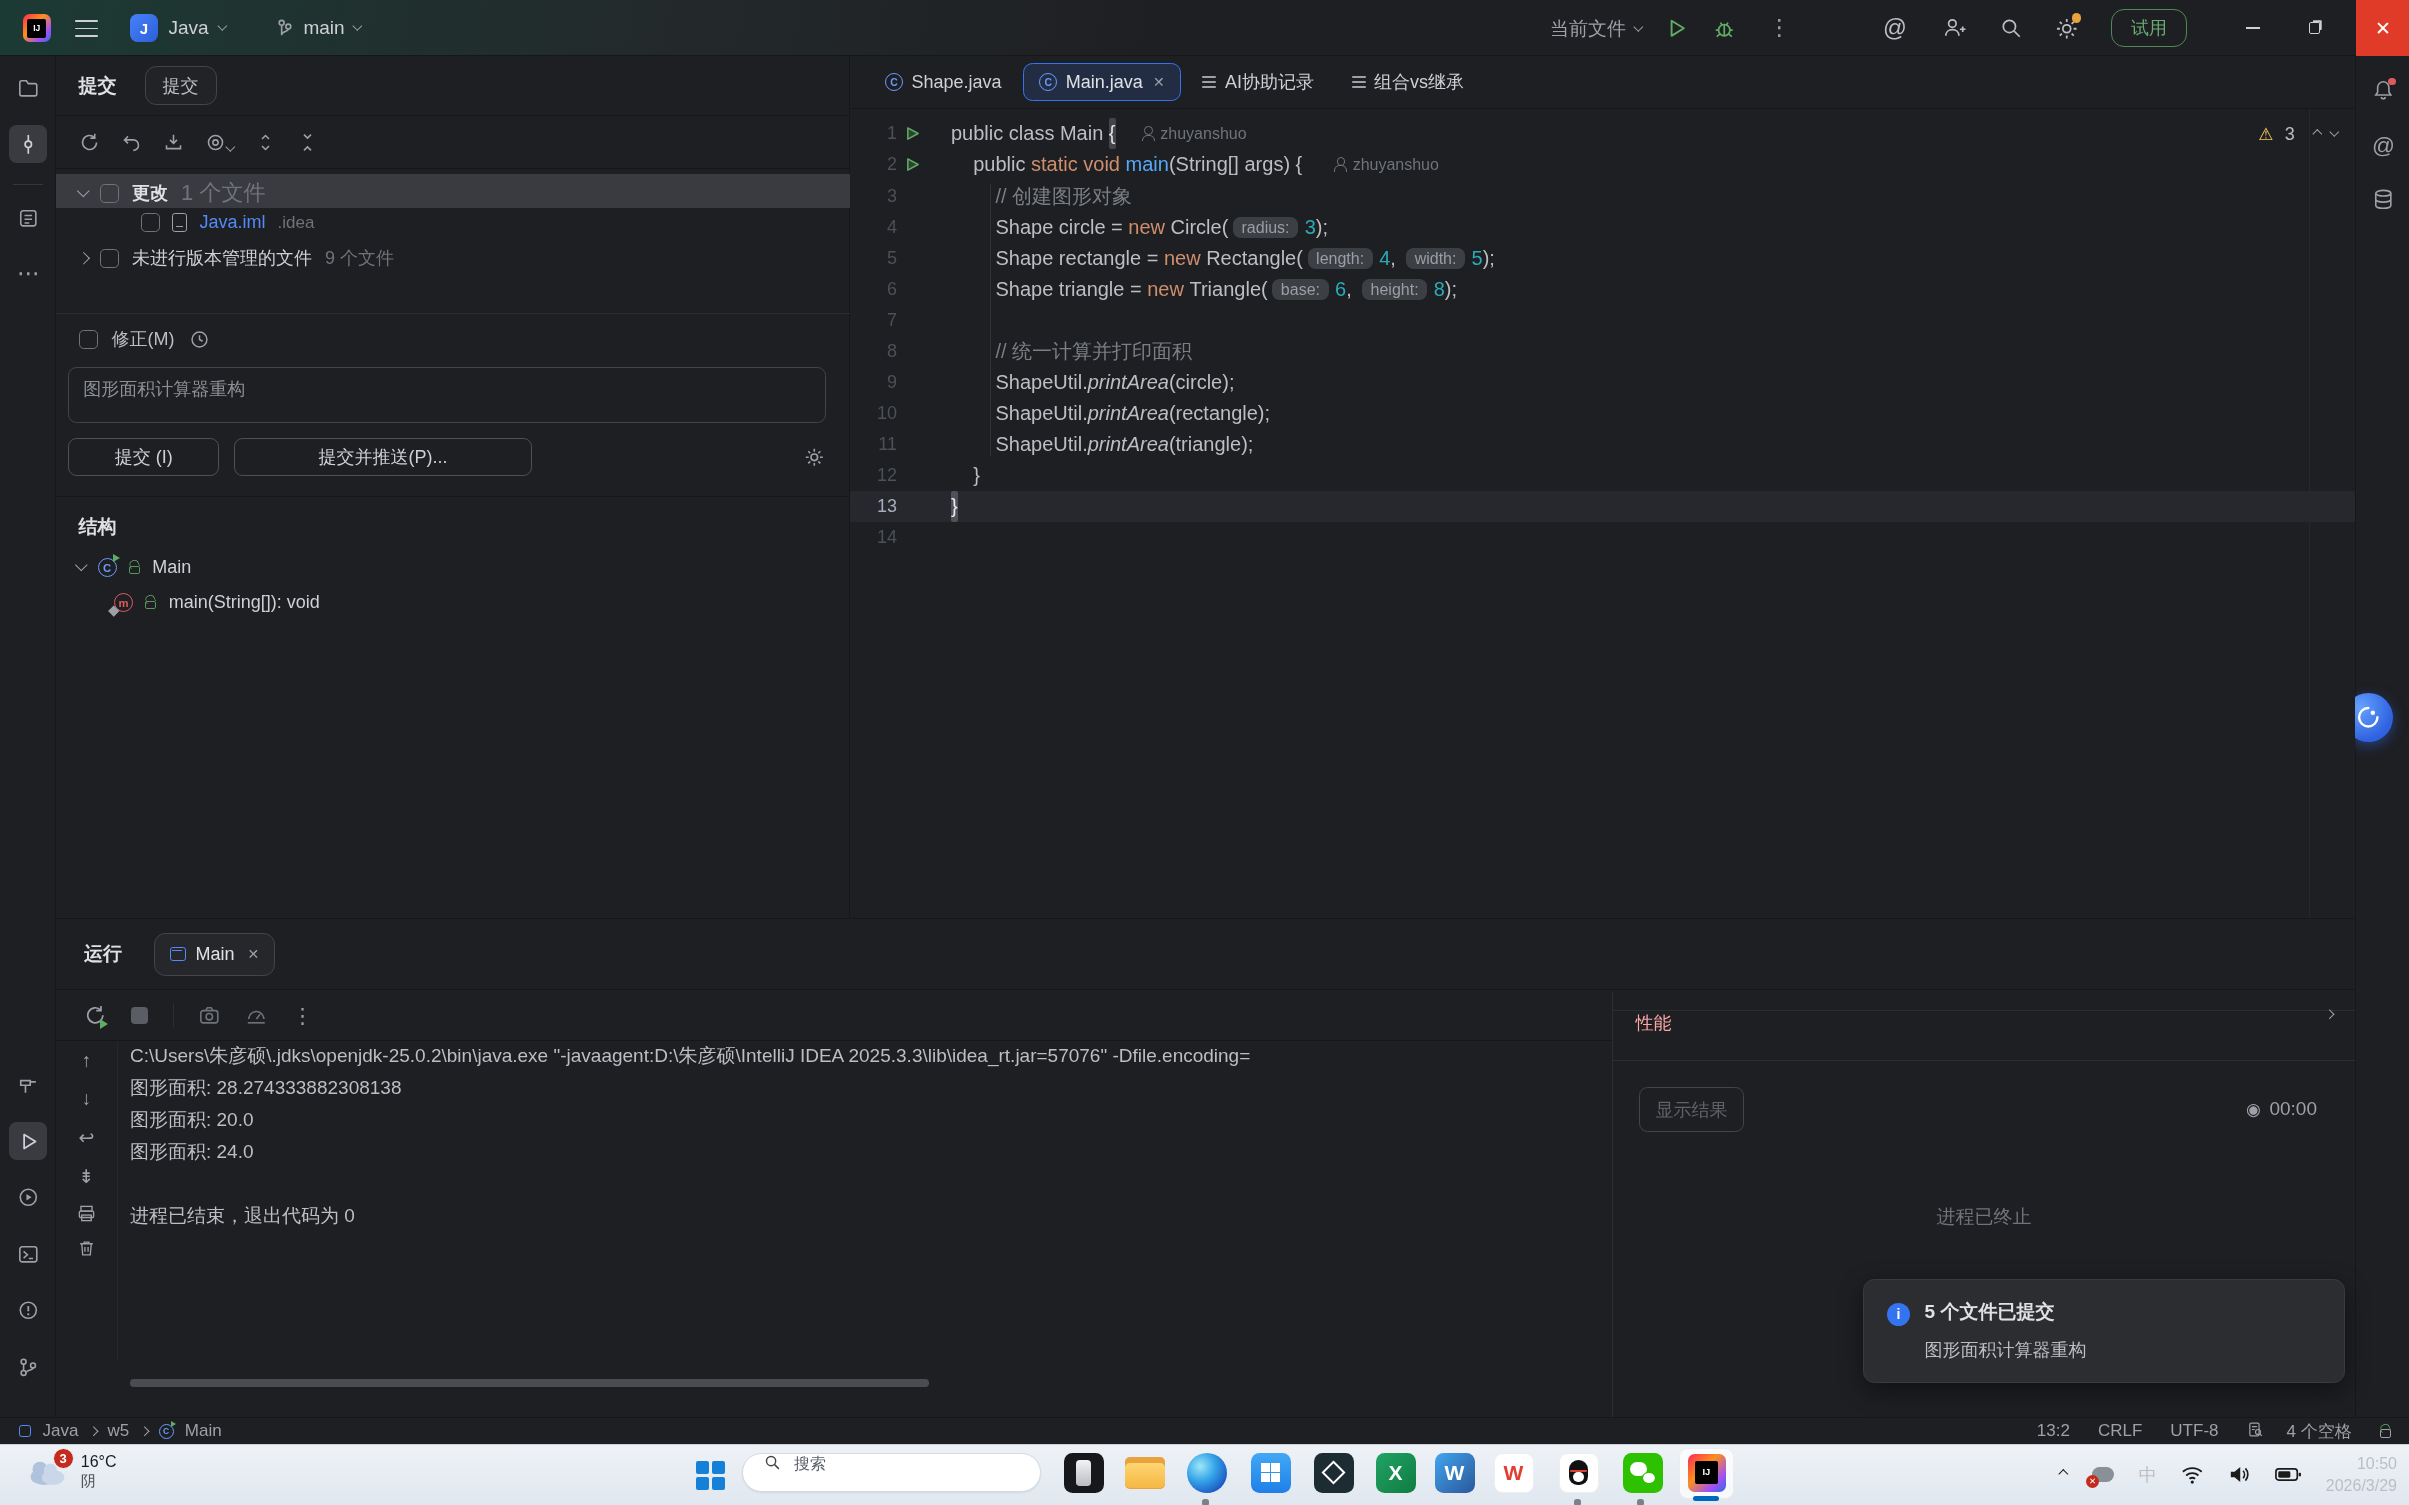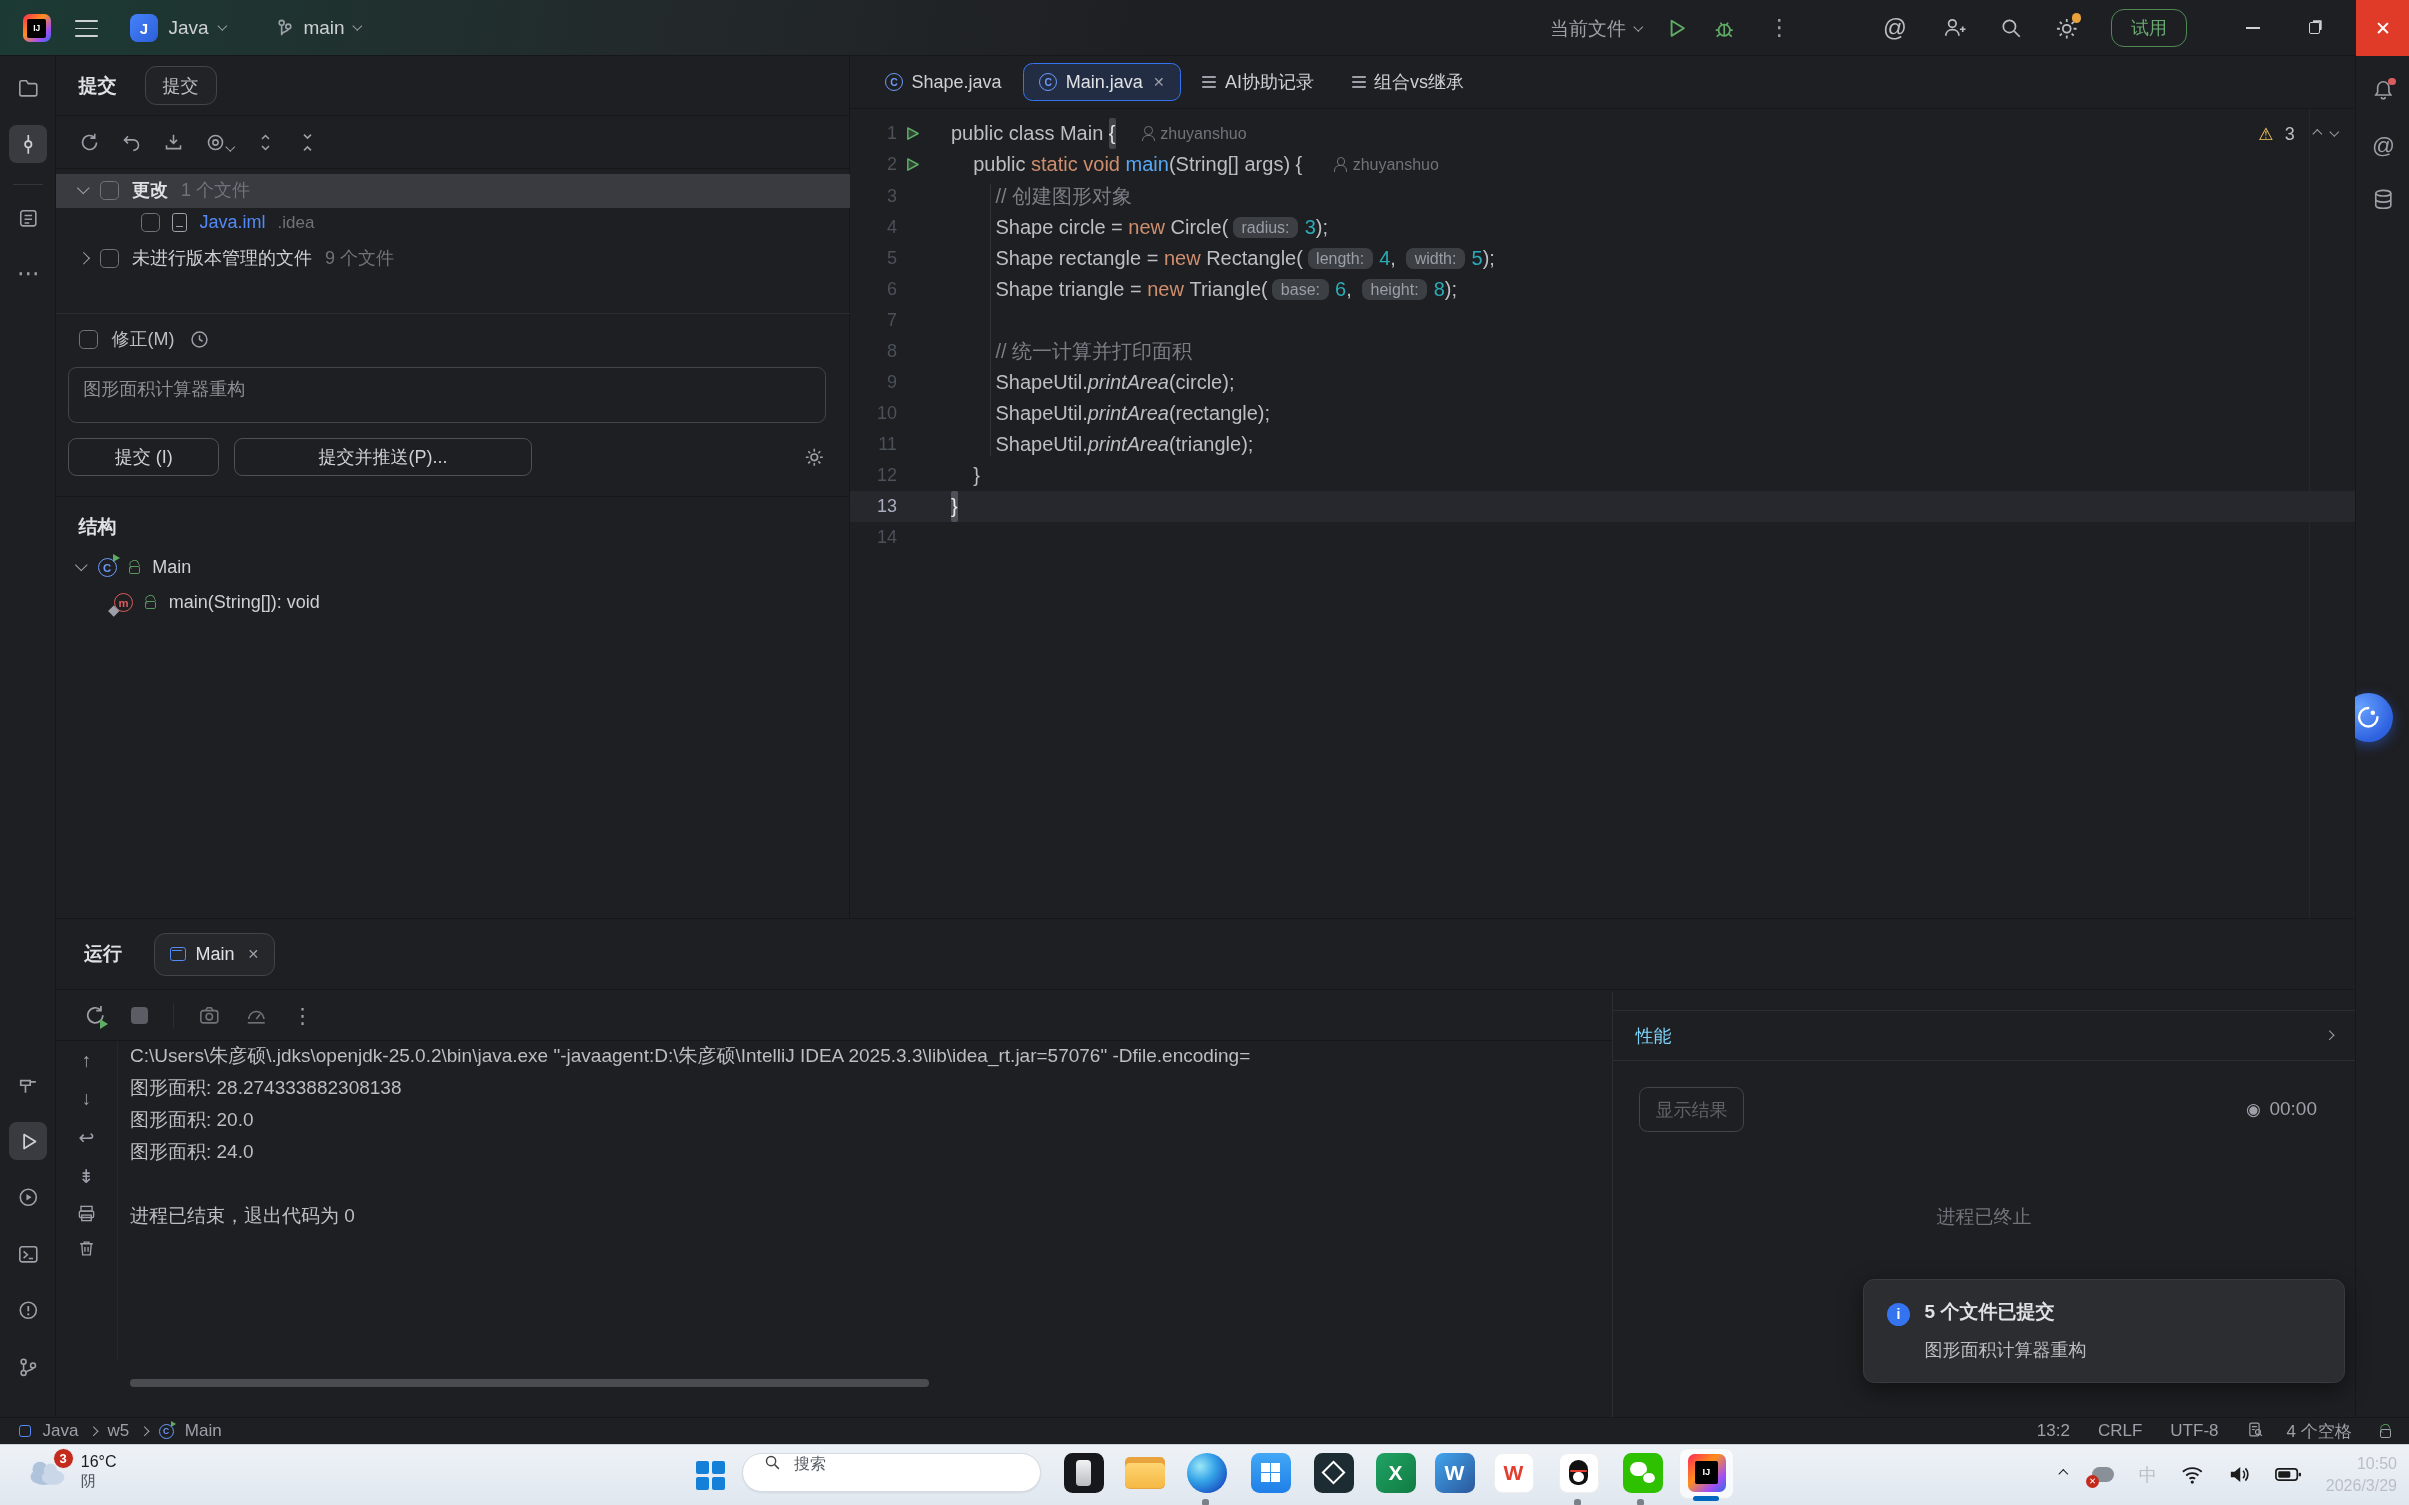--- a/index.html
+++ b/index.html
@@ -93,21 +93,21 @@
 .win-ico{width:16px;height:14px;border:1.6px solid #548AF7;border-radius:2.8px;position:relative}
 .win-ico::before{content:"";position:absolute;left:0.9px;top:1.9px;width:10.4px;height:1.6px;background:#548AF7}
 #run-toolbar{position:absolute;left:0;top:72px;width:1556px;height:50px;border-bottom:0.9px solid #161718;display:flex;align-items:center;gap:24.5px;padding-left:28px}
 .stop-sq{width:17px;height:17px;border-radius:3.8px;background:#5A5D63}
 .vsep{width:0.9px;height:24.5px;background:#2B2D30}
 #con-gutter{position:absolute;left:0;top:122px;width:62px;height:320px;border-right:0.9px solid #26272B;display:flex;flex-direction:column;align-items:center;gap:16px;padding-top:9.4px;font-size:19px;color:#9DA0A8}
 #console{position:absolute;left:74px;top:123px;width:1475px;height:311px;overflow:hidden;font-family:"DejaVu Sans Mono","Liberation Mono",monospace;font-size:19px;color:#BCBEC4}
 #console div{position:absolute;white-space:pre;line-height:28px}
 #hscroll{position:absolute;left:74px;top:460px;width:799px;height:7.5px;border-radius:3.8px;background:rgba(166,170,180,.33)}
 #perf{position:absolute;left:1556px;top:73px;width:743px;height:427px;border-left:0.9px solid #2B2D30}
-#perf-head{position:absolute;left:0;top:18px;width:100%;height:51px;border-top:0.9px solid #2B2D30;border-bottom:0.9px solid #2B2D30;display:flex;align-items:center;justify-content:space-between;padding:0 22.6px;font-size:18px;color:#7dd3fc}
+#perf-head{position:absolute;left:0;top:18px;width:100%;height:51px;border-top:0.9px solid #2B2D30;border-bottom:0.9px solid #2B2D30;display:flex;align-items:flex-start;justify-content:space-between;padding:0 22.6px;font-size:18px;color:#fca5a5}
 #show-res{position:absolute;left:26px;top:95px;width:105px;height:45px;border:1.4px solid #43454A;border-radius:8.5px;font-size:18px;color:#5F6368;display:flex;align-items:center;justify-content:center}
 #timer{position:absolute;right:38px;top:106px;display:flex;align-items:center;gap:8.5px;font-size:19px;color:#9DA0A8}
 #proc-status{position:absolute;left:0;top:212px;width:100%;text-align:center;font-size:19px;color:#6F737A}
 
 #notif{position:absolute;left:1863px;top:1279px;width:482px;height:104px;background:#2B2D30;border:0.9px solid #393B40;border-radius:11.3px;box-shadow:0 7.5px 24.5px rgba(0,0,0,.45);padding:19px 22.6px}
 .info-i{position:absolute;left:22.6px;top:22.6px;width:23.5px;height:23.5px;border-radius:50%;background:#3574F0;color:#fff;font-size:14px;font-weight:bold;display:flex;align-items:center;justify-content:center}
 #notif .t{margin-left:38px;font-size:19px;font-weight:bold;color:#DFE1E5}
 #notif .b{margin-left:38px;margin-top:13px;font-size:18px;color:#BCBEC4}
 
 #statusbar{position:absolute;left:0;top:1417px;width:2410px;height:27px;background:#1E1F22;border-top:0.9px solid #161718;display:flex;align-items:center;justify-content:space-between;padding:0 19px;font-size:17px;color:#9DA0A8}
@@ -334,21 +334,21 @@
             <path d="M8 3l4 4 4-4M8 21l4-4 4 4" fill="none" stroke="#9DA0A8" stroke-width="1.8"></path>
           </svg>
         </span>
     </div>
 
     <div class="tree-sel"></div>
     <div class="row" style="left:22.6px;top:122px;gap:13px">
       <span class="chv down"></span>
       <span class="cb"></span>
       <span style="font-size:18px;font-weight:bold;color:#DFE1E5">更改</span>
-      <span class="cnt" style="font-size:18px">1 个文件</span>
+      <span class="cnt" style="font-size:22px">1 个文件</span>
     </div>
     <div class="row" style="left:85px;top:156px;gap:12.2px">
       <span class="cb"></span>
       <span class="file-ico"></span>
       <span class="blue" style="font-size:18px">Java.iml</span>
       <span class="cnt" style="font-size:17px">.idea</span>
     </div>
     <div class="row" style="left:22.6px;top:190px;gap:13px">
       <span class="chv right"></span>
       <span class="cb"></span>

